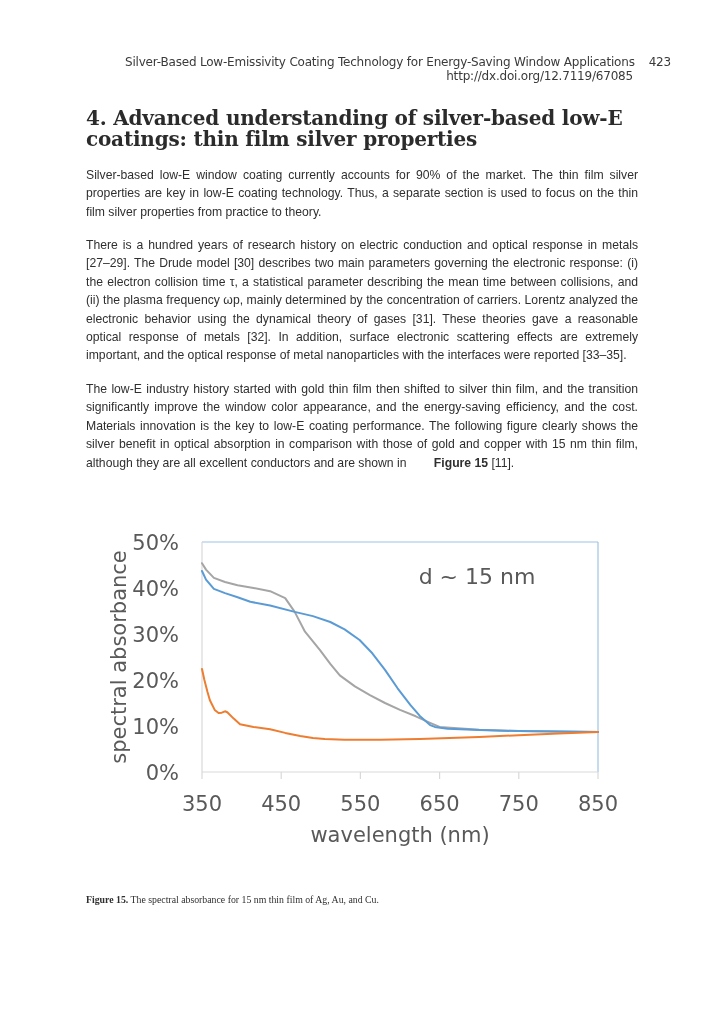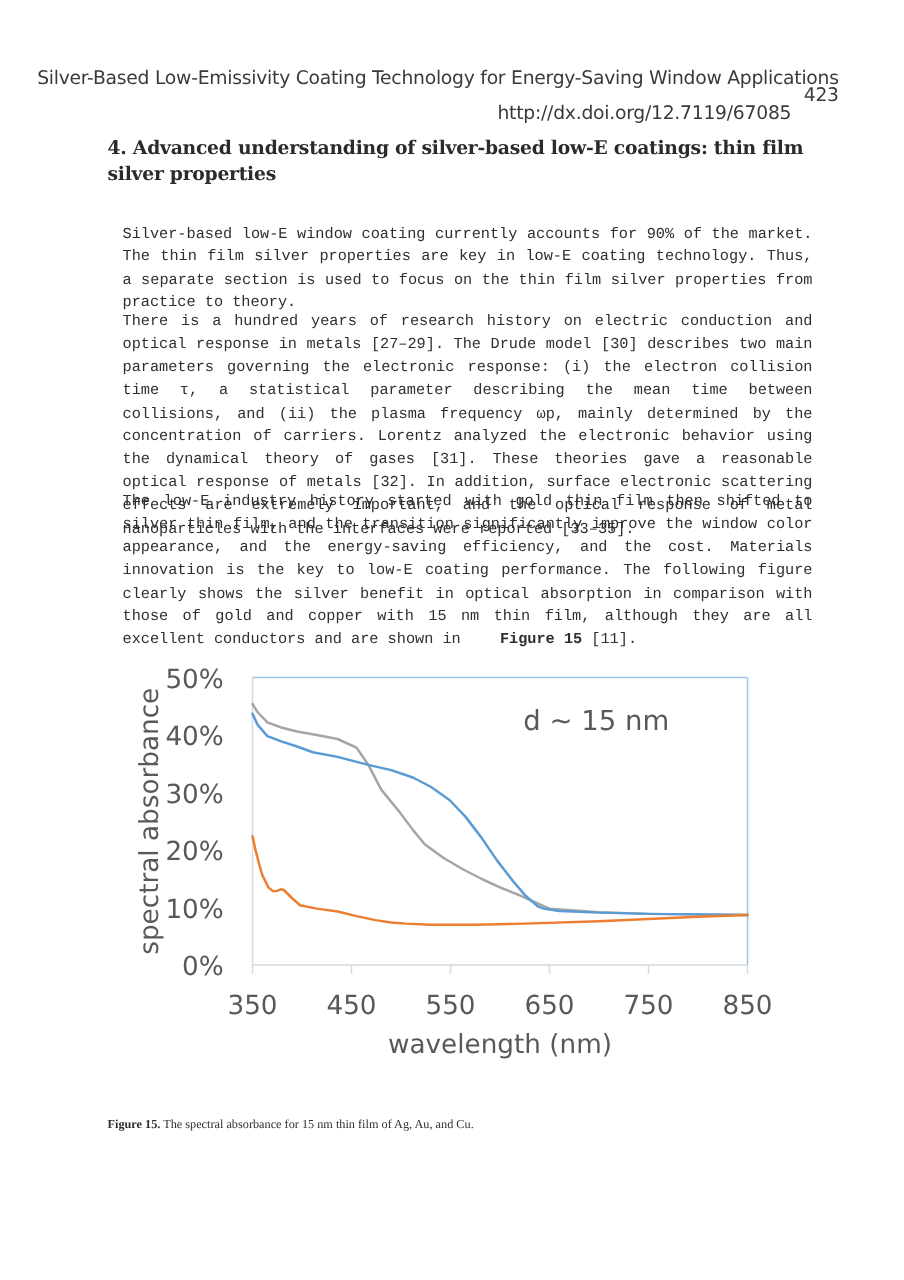--- a/index.html
+++ b/index.html
@@ -1,32 +1,32 @@
 <!DOCTYPE html>
 <html><head>
 <meta charset="utf-8">
 <style>
   html, body { margin: 0; padding: 0; background: #ffffff; }
   body { width: 723px; height: 1024px; position: relative; overflow: hidden; }
   .running-head {
     position: absolute; right: 52px; top: 55px; text-align: right;
-    font-family: "DejaVu Sans", sans-serif; font-size: 15px; line-height: 14px; color: #3a3a3a;
+    font-family: "DejaVu Sans", sans-serif; font-size: 12px; line-height: 14px; color: #3a3a3a;
     letter-spacing: -0.2px;
   }
   .running-head .pg { display: inline-block; margin-left: 14px; }
   .running-head .doi { margin-right: 38px; }
   .section-title {
     position: absolute; left: 86px; top: 108px; width: 560px;
-    font-family: "DejaVu Serif", serif; font-weight: bold; font-size: 15px; line-height: 21px;
+    font-family: "DejaVu Serif", serif; font-weight: bold; font-size: 20px; line-height: 21px;
     color: #2b2b2b; margin: 0; letter-spacing: -0.2px;
   }
   .body-text {
     position: absolute; left: 86px; width: 552px;
-    font-family: Liberation Mono, monospace; font-size: 12.2px; line-height: 18.4px;
-    color: #2f2f2f; text-align: justify; margin: 12px;
+    font-family: Liberation Sans, sans-serif; font-size: 12.2px; line-height: 18.4px;
+    color: #2f2f2f; text-align: justify; margin: 0;
   }
   .p1 { top: 166px; }
   .p2 { top: 236px; }
   .p3 { top: 380px; }
   .body-text b { font-weight: bold; padding-left: 24px; }
   .chart-wrap { position: absolute; left: 0; top: 520px; width: 723px; height: 340px; }
   svg text { font-family: "DejaVu Sans", sans-serif; }
   .caption {
     position: absolute; left: 86px; top: 894px;
     font-family: "Liberation Serif", serif; font-size: 9.8px; color: #2f2f2f; margin: 0;

